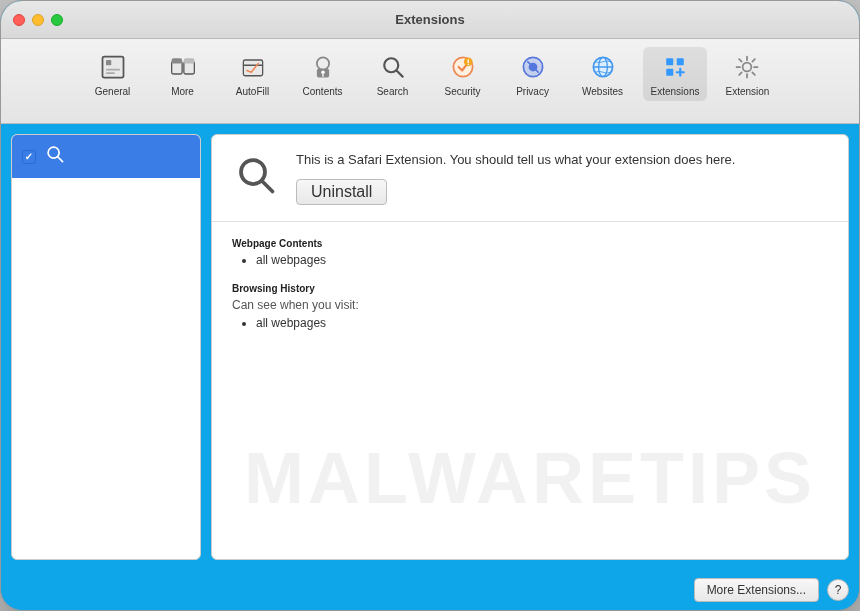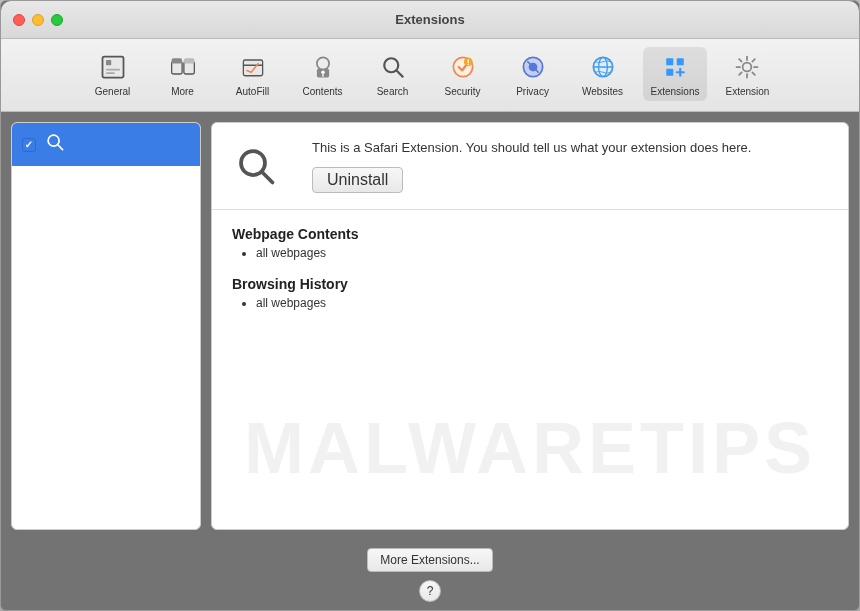--- a/index.html
+++ b/index.html
@@ -9,22 +9,22 @@
       display: flex;
       align-items: center;
       justify-content: center;
       min-height: 100vh;
       font-family: -apple-system, BlinkMacSystemFont, 'Helvetica Neue', Arial, sans-serif;
     }
 
     .window {
       width: 860px;
       height: 611px;
-      background: #737373;
-      border-radius: 6px;
+      background: #0ea5e9;
+      border-radius: 22px;
       box-shadow: 0 20px 60px rgba(0,0,0,0.4);
       display: flex;
       flex-direction: column;
       overflow: hidden;
       border: 1px solid #999;
     }
 
     
     .titlebar {
       background: linear-gradient(180deg, #e8e8e8 0%, #d8d8d8 100%);
@@ -56,21 +56,21 @@
       color: #444;
     }
 
     
     .toolbar {
       background: linear-gradient(180deg, #f2f2f2 0%, #e4e4e4 100%);
       border-bottom: 1px solid #bbb;
       display: flex;
       align-items: flex-end;
       justify-content: center;
-      padding: 8px 0 10px;
+      padding: 8px 0 22px;
       flex-shrink: 0;
       gap: 10px;
     }
 
     .toolbar-item {
       display: flex;
       flex-direction: column;
       align-items: center;
       gap: 3px;
       padding: 4px 8px;
@@ -181,22 +181,22 @@
       color: rgba(200,200,200,0.25);
       letter-spacing: 4px;
       pointer-events: none;
       z-index: 0;
       user-select: none;
     }
 
     
     .ext-header {
       display: flex;
-      align-items: center;
-      gap: 32px;
+      align-items: flex-start;
+      gap: 16px;
       padding: 16px 20px;
       border-bottom: 1px solid #e0e0e0;
       position: relative;
       z-index: 1;
     }
 
     .ext-icon {
       width: 48px;
       height: 48px;
       display: flex;
@@ -233,21 +233,21 @@
       flex: 1;
       position: relative;
       z-index: 1;
     }
 
     .permission-section {
       margin-bottom: 16px;
     }
 
     .permission-title {
-      font-size: 14px;
+      font-size: 10px;
       font-weight: bold;
       color: #222;
       margin-bottom: 4px;
     }
 
     .permission-desc {
       font-size: 12px;
       color: #555;
       margin-bottom: 4px;
     }
@@ -263,21 +263,20 @@
     }
 
     
     .footer {
       display: flex;
       align-items: center;
       justify-content: flex-end;
       padding: 8px 10px;
       gap: 8px;
       flex-shrink: 0;
-      flex-direction: column;
     }
 
     .more-extensions-btn {
       background: linear-gradient(180deg, #f7f7f7, #e8e8e8);
       border: 1px solid #bbb;
       border-radius: 4px;
       padding: 4px 12px;
       font-size: 12px;
       cursor: pointer;
       color: #333;
@@ -473,20 +472,21 @@
 
         <div class="permission-section">
           <div class="permission-title">Webpage Contents</div>
           <ul class="permission-list">
             <li>all webpages</li>
           </ul>
         </div>
 
         <div class="permission-section">
           <div class="permission-title">Browsing History</div>
+          <div class="permission-desc">Can see when you visit:</div>
           <ul class="permission-list">
             <li>all webpages</li>
           </ul>
         </div>
 
       </div>
 
     </div>
 
   </div>

